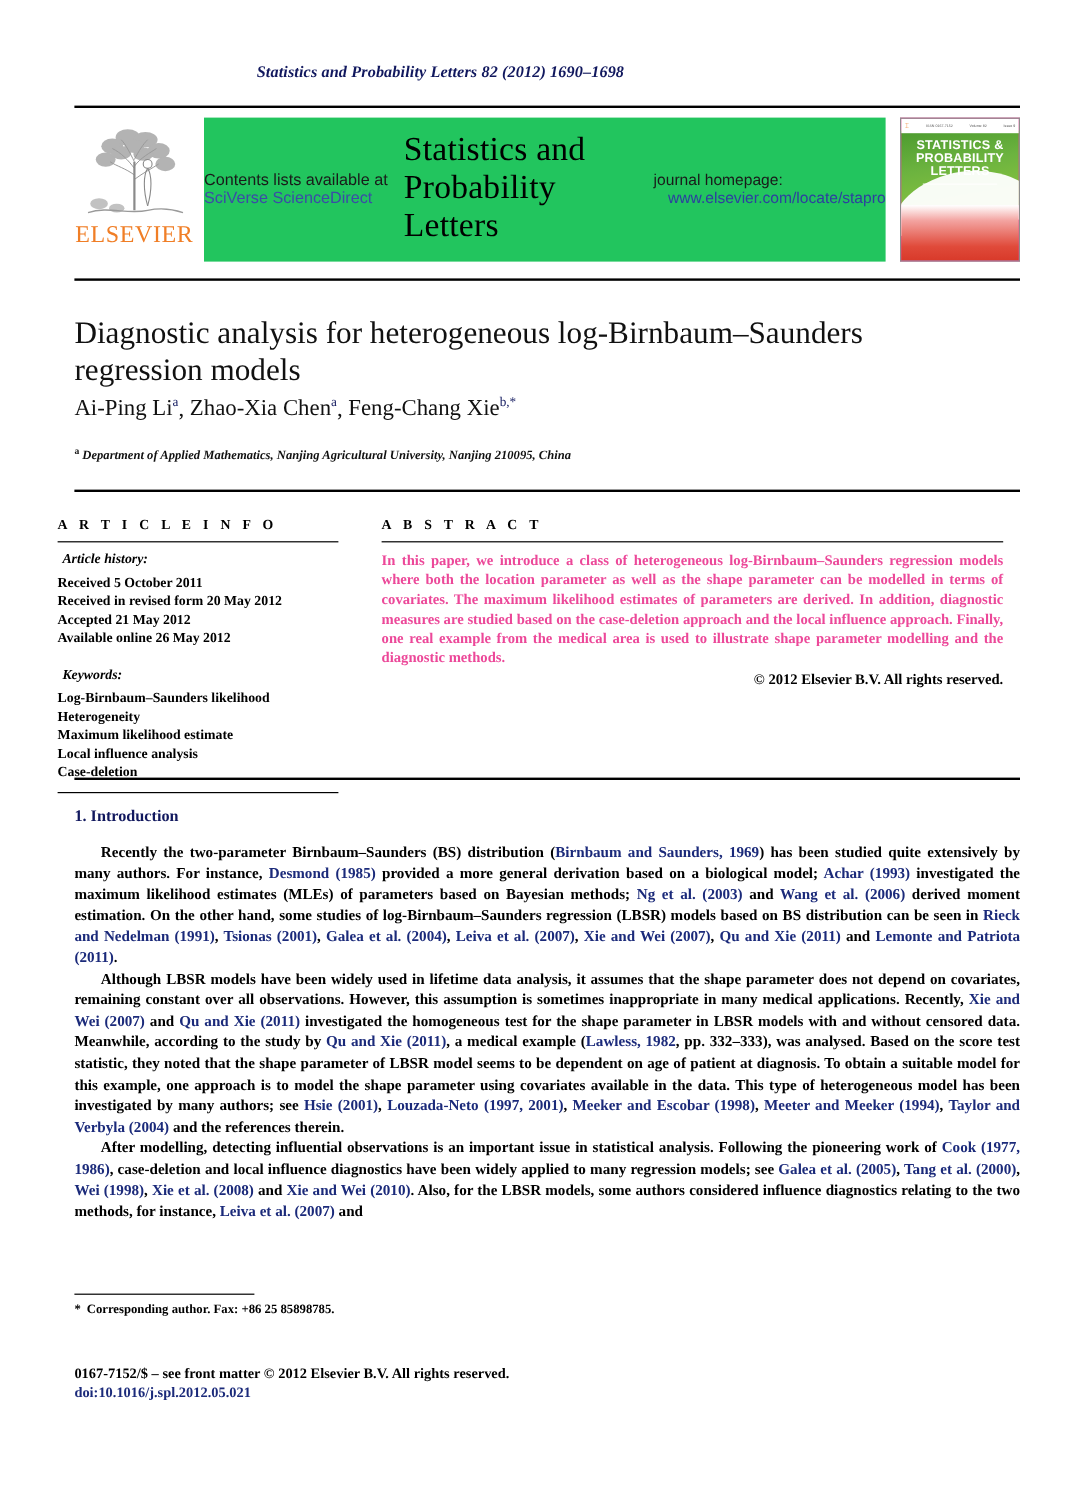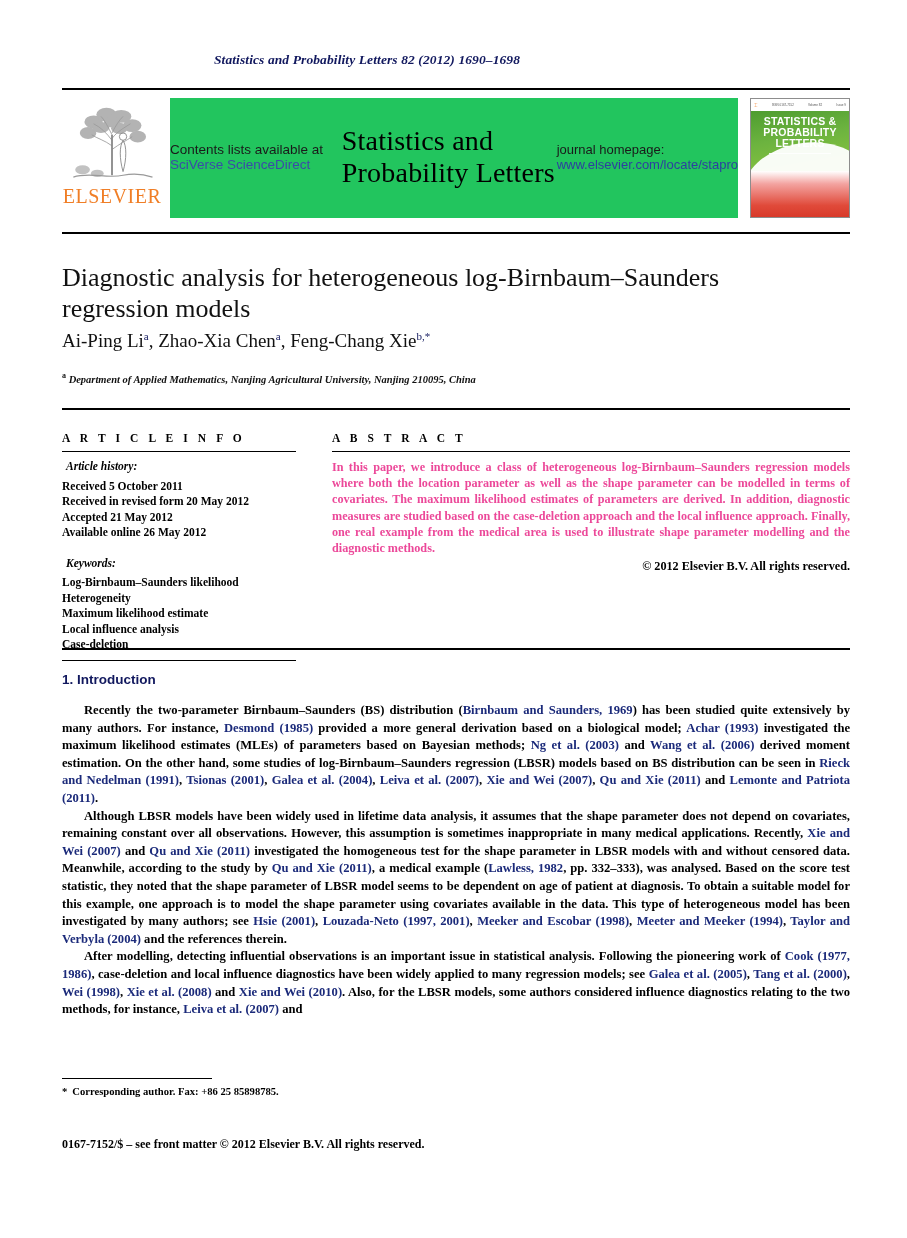--- a/index.html
+++ b/index.html
@@ -92,20 +92,21 @@
     color: #000;
     letter-spacing: 0.2px;
   }
   .homepage-line {
     font-family: "Liberation Sans", sans-serif;
     font-size: 13px;
     color: #1a1a1a;
   }
   .homepage-line .url {
     color: #2d3fa0;
+    margin-left: 12px;
   }
   
   .cover {
     flex: 0 0 100px;
     width: 100px;
     height: 120px;
     border: 1px solid #8d8d8d;
     position: relative;
     overflow: hidden;
     background: #ec4899;
@@ -232,21 +233,21 @@
   .mid-rule {
     position: absolute;
     top: 408px;
     left: 62px;
     width: 788px;
     border-top: 2.5px solid #000;
   }
   .cols {
     position: absolute;
     top: 432px;
-    left: 62px;
+    left: 48px;
     width: 788px;
     display: flex;
     gap: 36px;
   }
   .col-info { width: 234px; flex: 0 0 234px; }
   .col-abs  { width: 518px; flex: 0 0 518px; }
   .sec-head {
     font-family: "Liberation Serif", serif;
     font-weight: bold;
     font-size: 11.5px;
@@ -302,21 +303,21 @@
     position: absolute;
     top: 648px;
     left: 62px;
     width: 788px;
     border-top: 2.5px solid #000;
   }
   .section-title {
     position: absolute;
     top: 672px;
     left: 62px;
-    font-family: Liberation Sans, sans-serif;
+    font-family: Liberation Serif, serif;
     font-weight: bold;
     font-size: 13.5px;
     color: #11185e;
   }
   .body-text {
     position: absolute;
     top: 702px;
     left: 62px;
     width: 788px;
     font-family: "Liberation Serif", serif;
@@ -497,15 +498,16 @@
   <div class="foot-rule"></div>
 
   <div class="footnote">
     <div>
       <span class="star">*</span><span>Corresponding author. Fax: +86 25 85898785.</span>
     </div>
   </div>
 
   <div class="imprint">
     <div>0167-7152/$ – see front matter © 2012 Elsevier B.V. All rights reserved.</div>
+    <div><span class="doi">doi:</span><span class="doi">10.1016/j.spl.2012.05.021</span></div>
   </div>
 
 </div>
 
 </body></html>

